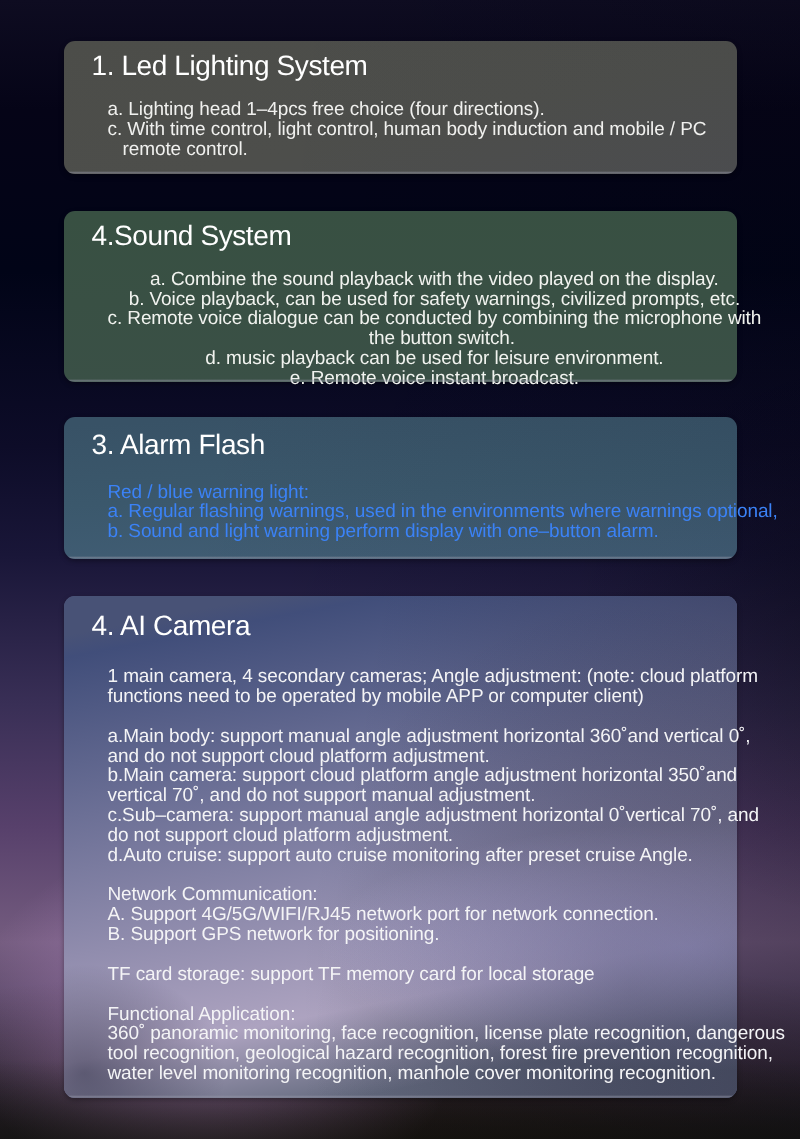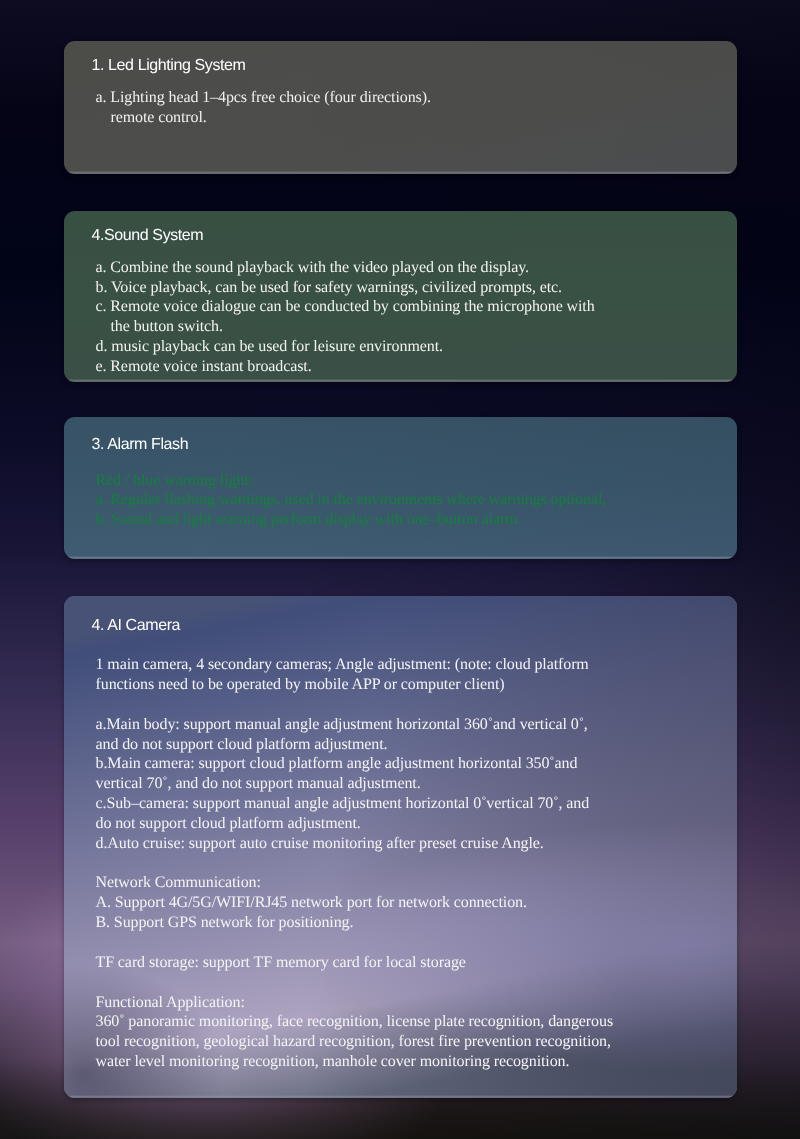--- a/index.html
+++ b/index.html
@@ -32,47 +32,47 @@
 
   
   .panel{position:absolute;left:64px;width:673px;box-sizing:border-box;
          border-radius:11px;overflow:hidden;
          box-shadow:0 2px 5px rgba(0,0,0,0.35);}
   .rim{position:absolute;left:0;right:0;bottom:0;height:3px;z-index:5;pointer-events:none;
        border-bottom-left-radius:11px;border-bottom-right-radius:11px;
        background:linear-gradient(to bottom, rgba(150,152,168,0) 0%, rgba(150,152,168,0.50) 55%, rgba(150,152,168,0.22) 100%);}
   .pc{position:absolute;left:91.5px;top:0;width:660px;height:1139px;z-index:3;
       transform:translateZ(0);}
-  .p-title{margin:0;font-weight:400;color:#ffffff;font-size:16px;letter-spacing:-0.4px;
+  .p-title{margin:0;font-weight:400;color:#ffffff;font-size:28px;letter-spacing:-0.4px;
            line-height:21.8px;white-space:nowrap;position:absolute;}
-  .p-body{margin:4px;font-size:16px;letter-spacing:-0.1px;line-height:19.85px;color:#f2f2f2;
-          position:absolute;white-space:pre;font-family:Liberation Serif, serif;}
+  .p-body{margin:16px;font-size:19px;letter-spacing:-0.1px;line-height:19.85px;color:#f2f2f2;
+          position:absolute;white-space:pre;}
   .p-body .ln{white-space:pre;}
   .p-body .ind{padding-left:15px;}
   .p-body .sp{height:19.85px;}
 
   
   #panel-1{top:41px;height:133px;
     background:linear-gradient(95deg, rgba(16,22,40,0) 20%, rgba(16,22,40,0.03) 100%),
       linear-gradient(168deg, rgb(76,77,73) 0%, rgb(77,78,75) 58%, rgb(77,78,80) 100%);}
   #pc-1 .p-title{top:55px;}
   #pc-1 .p-body{top:84px;color:#f0f0ee;}
 
   
   #panel-2{top:211px;height:171px;
     background:linear-gradient(179deg, rgb(56,80,66) 3%, rgb(57,80,68) 50%, rgb(58,80,70) 95%);}
   #pc-2 .p-title{top:225.4px;}
-  #pc-2 .p-body{top:253.7px;color:#f1f3ef;}
+  #pc-2 .p-body{top:253.7px;color:#f1f3ef;text-align:center;}
 
   
   #panel-3{top:417px;height:142px;
     background:linear-gradient(101deg, rgba(16,22,40,0) 20%, rgba(16,22,40,0.10) 100%),
       linear-gradient(177deg, rgb(56,82,102) 5%, rgb(59,88,108) 50%, rgb(66,94,118) 98%);}
   #pc-3 .p-title{top:434.1px;text-align:center;}
-  #pc-3 .p-body{top:466.6px;color:#15803d;}
+  #pc-3 .p-body{top:466.6px;color:#3b82f6;}
 
   
   #panel-4{top:596px;height:502px;background:#52577e;}
   .p4grad{position:absolute;left:0;top:0;width:673px;height:502px;z-index:1;
      background:
       radial-gradient(530px 177px at 93% 70%, rgba(202,195,251,0.807) 0%, rgba(202,195,251,0) 70%),
       linear-gradient(169deg, rgb(72,82,118) 6.3%, rgb(65,78,122) 9.8%,
                       rgb(173,163,192) 74%, rgb(102,108,128) 88.2%);
   }
   .p4dark{position:absolute;left:0;top:0;width:673px;height:502px;z-index:2;
@@ -102,21 +102,21 @@
       <div class="rim"></div>
     </section>
   <section class="panel" id="panel-4">
     <div class="p4grad"></div>
     <div class="p4dark"></div>
     <div class="rim"></div>
   </section>
 
   <div class="pc" id="pc-1">
     <h2 class="p-title">1. Led Lighting System</h2>
-    <div class="p-body" id="b1"><div class="ln">a. Lighting head 1–4pcs free choice (four directions).</div><div class="ln ind">remote control.</div></div>
+    <div class="p-body" id="b1"><div class="ln">a. Lighting head 1–4pcs free choice (four directions).</div><div class="ln">c. With time control, light control, human body induction and mobile / PC</div><div class="ln ind">remote control.</div></div>
   </div>
   <div class="pc" id="pc-2">
     <h2 class="p-title">4.Sound System</h2>
     <div class="p-body" id="b2"><div class="ln">a. Combine the sound playback with the video played on the display.</div><div class="ln">b. Voice playback, can be used for safety warnings, civilized prompts, etc.</div><div class="ln">c. Remote voice dialogue can be conducted by combining the microphone with</div><div class="ln ind">the button switch.</div><div class="ln">d. music playback can be used for leisure environment.</div><div class="ln">e. Remote voice instant broadcast.</div></div>
   </div>
   <div class="pc" id="pc-3">
     <h2 class="p-title">3. Alarm Flash</h2>
     <div class="p-body" id="b3"><div class="ln">Red / blue warning light:</div><div class="ln">a. Regular flashing warnings, used in the environments where warnings optional,</div><div class="ln">b. Sound and light warning perform display with one–button alarm.</div></div>
   </div>
   <div class="pc" id="pc-4">

